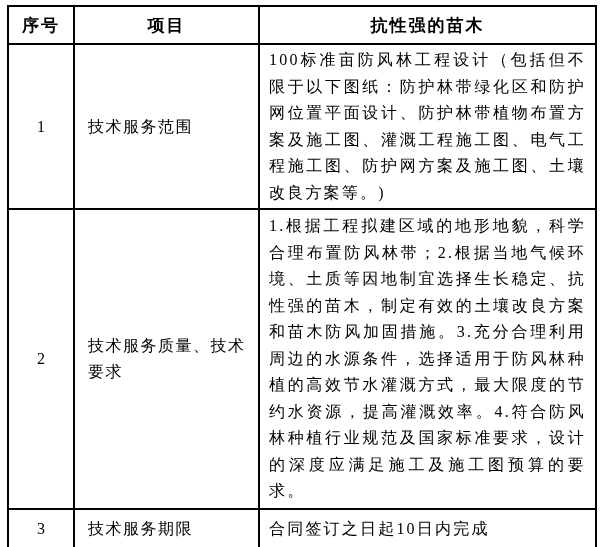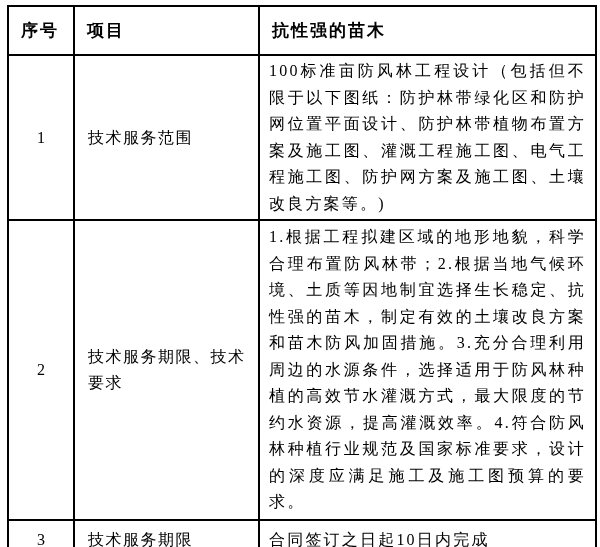--- a/index.html
+++ b/index.html
@@ -27,22 +27,22 @@
   .doc-table th,
   .doc-table td {
     border: 2px solid #000000;
     vertical-align: middle;
     overflow: hidden;
   }
   .doc-table th {
     font-size: 17px;
     font-weight: bold;
     letter-spacing: 2px;
-    text-align: left;
-    padding: 12px;
+    text-align: center;
+    padding: 0;
   }
   tr.header-row   { height: 38px; }
   tr.row-1        { height: 158px; }
   tr.row-2        { height: 300px; }
   tr.row-3        { height: 40px; }
   td.cell-no {
     text-align: center;
     font-size: 16px;
     padding: 0;
   }
@@ -85,21 +85,21 @@
       </tr>
     </thead>
     <tbody>
       <tr class="row-1">
         <td class="cell-no">1</td>
         <td class="cell-item">技术服务范围</td>
         <td class="cell-req">100标准亩防风林工程设计（包括但不限于以下图纸：防护林带绿化区和防护网位置平面设计、防护林带植物布置方案及施工图、灌溉工程施工图、电气工程施工图、防护网方案及施工图、土壤改良方案等。)</td>
       </tr>
       <tr class="row-2">
         <td class="cell-no">2</td>
-        <td class="cell-item">技术服务期限、技术要求</td>
+        <td class="cell-item">技术服务质量、技术要求</td>
         <td class="cell-req">1.根据工程拟建区域的地形地貌，科学合理布置防风林带；2.根据当地气候环境、土质等因地制宜选择生长稳定、抗性强的苗木，制定有效的土壤改良方案和苗木防风加固措施。3.充分合理利用周边的水源条件，选择适用于防风林种植的高效节水灌溉方式，最大限度的节约水资源，提高灌溉效率。4.符合防风林种植行业规范及国家标准要求，设计的深度应满足施工及施工图预算的要求。</td>
       </tr>
       <tr class="row-3">
         <td class="cell-no">3</td>
         <td class="cell-item">技术服务期限</td>
         <td class="cell-req single-line">合同签订之日起10日内完成</td>
       </tr>
     </tbody>
   </table>
 </div>

